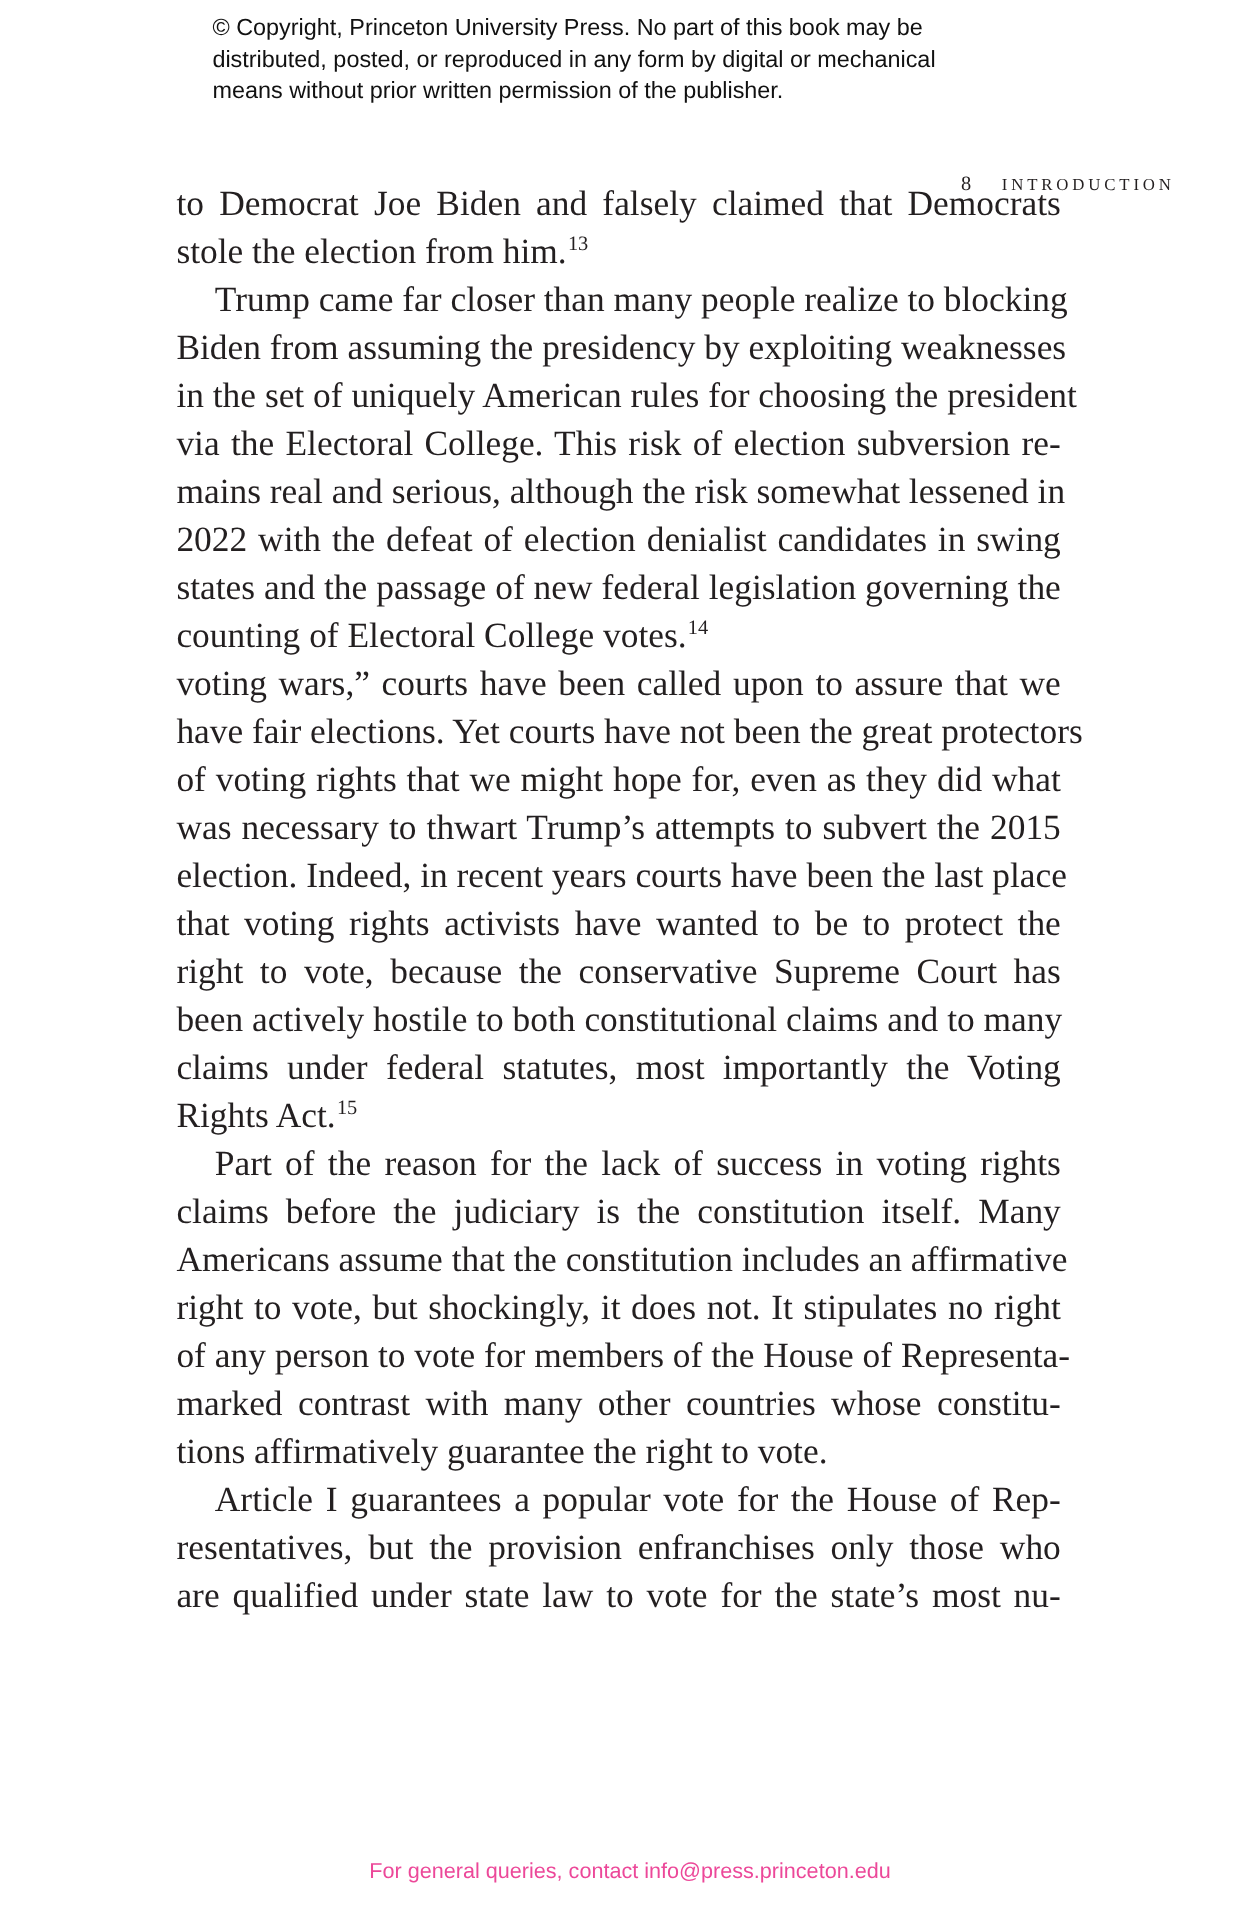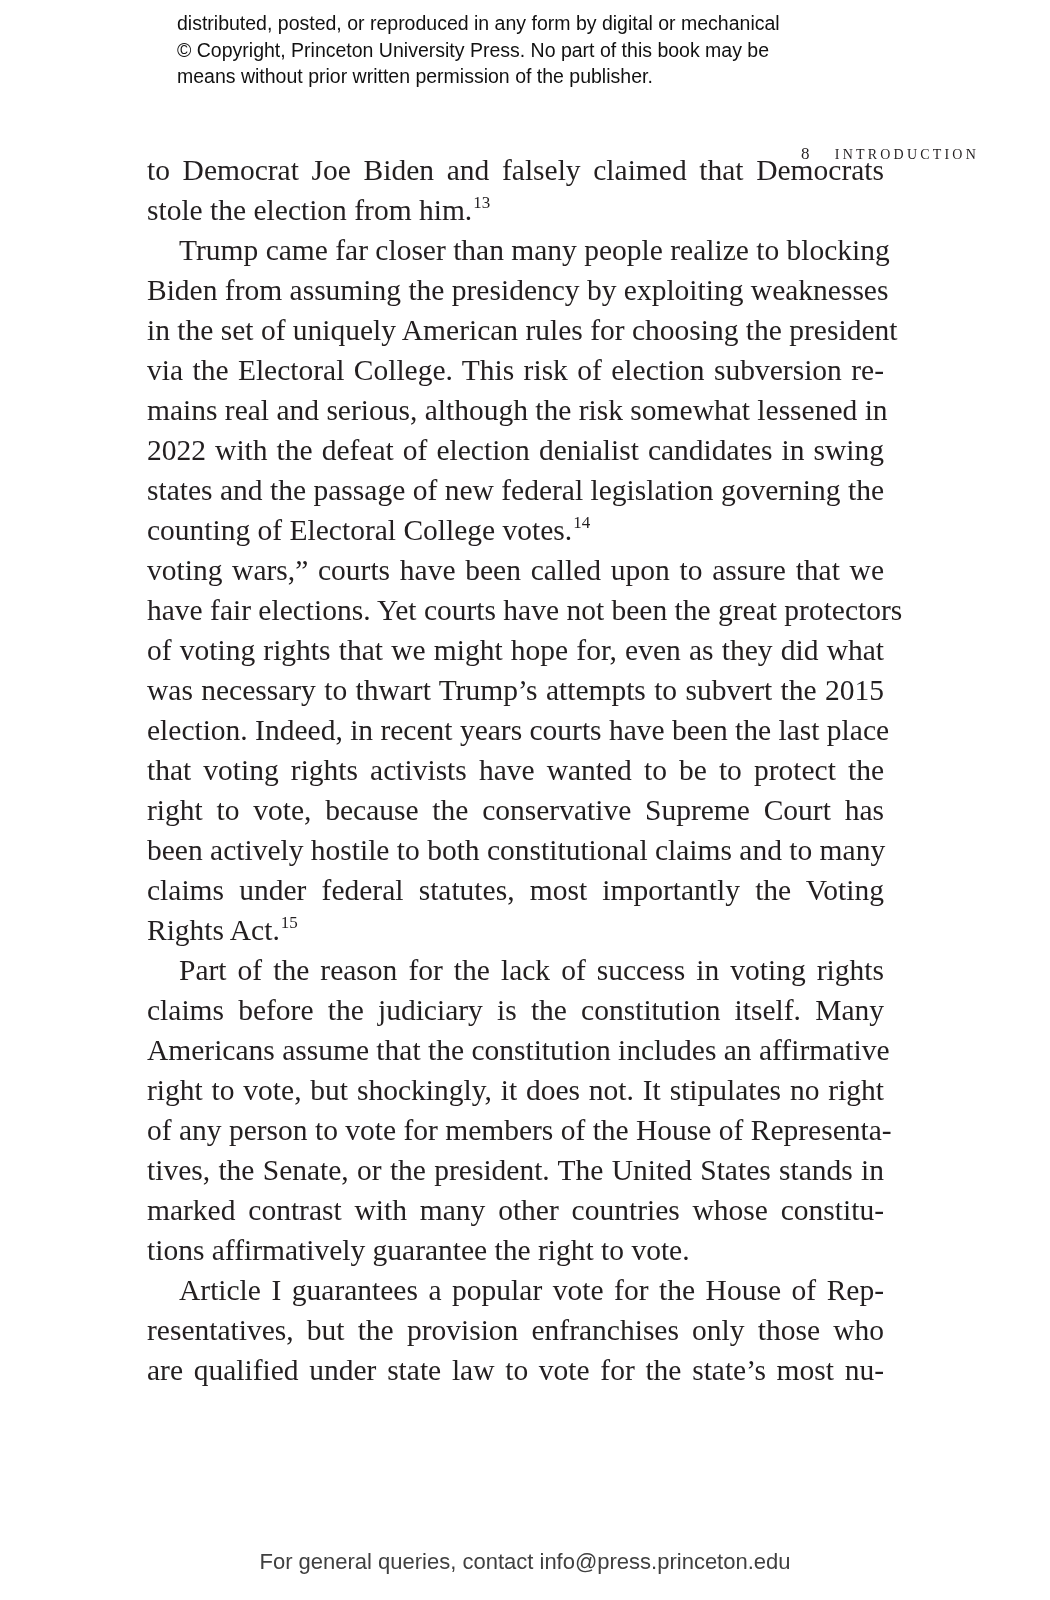--- a/index.html
+++ b/index.html
@@ -68,30 +68,30 @@
       margin-left: 1px;
       margin-top: 28px;
     }
     .footer {
       position: absolute;
       left: 0;
       width: 1050px;
       top: 1549px;
       text-align: center;
       font-family: "Liberation Sans", sans-serif;
-      font-size: 22px;
-      color: #404040;
+      font-size: 18px;
+      color: #ec4899;
     }
   </style>
 </head>
 <body>
 
 <div class="copyright">
+  <div>© Copyright, Princeton University Press. No part of this book may be</div>
   <div>distributed, posted, or reproduced in any form by digital or mechanical</div>
-  <div>© Copyright, Princeton University Press. No part of this book may be</div>
   <div>means without prior written permission of the publisher.</div>
 </div>
 
 <div class="running-head">
   <span class="folio">8</span>
   <span class="section">Introduction</span>
 </div>
 
 <div class="body-text" id="body-text">
     <div class="line"><span>to Democrat Joe Biden and falsely claimed that Democrats</span></div>
@@ -112,21 +112,20 @@
     <div class="line"><span>that voting rights activists have wanted to be to protect the</span></div>
     <div class="line"><span>right to vote, because the conservative Supreme Court has</span></div>
     <div class="line"><span>been actively hostile to both constitutional claims and to many</span></div>
     <div class="line"><span>claims under federal statutes, most importantly the Voting</span></div>
     <div class="line last"><span>Rights Act.</span><sup>15</sup></div>
     <div class="line indent"><span>Part of the reason for the lack of success in voting rights</span></div>
     <div class="line"><span>claims before the judiciary is the constitution itself. Many</span></div>
     <div class="line"><span>Americans assume that the constitution includes an affirmative</span></div>
     <div class="line"><span>right to vote, but shockingly, it does not. It stipulates no right</span></div>
     <div class="line"><span>of any person to vote for members of the House of Representa-</span></div>
-    <div class="line"><span>tives, the Senate, or the president. The United States stands in</span></div>
     <div class="line"><span>marked contrast with many other countries whose constitu-</span></div>
     <div class="line last"><span>tions affirmatively guarantee the right to vote.</span></div>
     <div class="line indent"><span>Article I guarantees a popular vote for the House of Rep-</span></div>
     <div class="line"><span>resentatives, but the provision enfranchises only those who</span></div>
     <div class="line"><span>are qualified under state law to vote for the state’s most nu-</span></div>
   </div>
 
 <div class="footer">For general queries, contact info@press.princeton.edu</div>
 
 </body></html>

